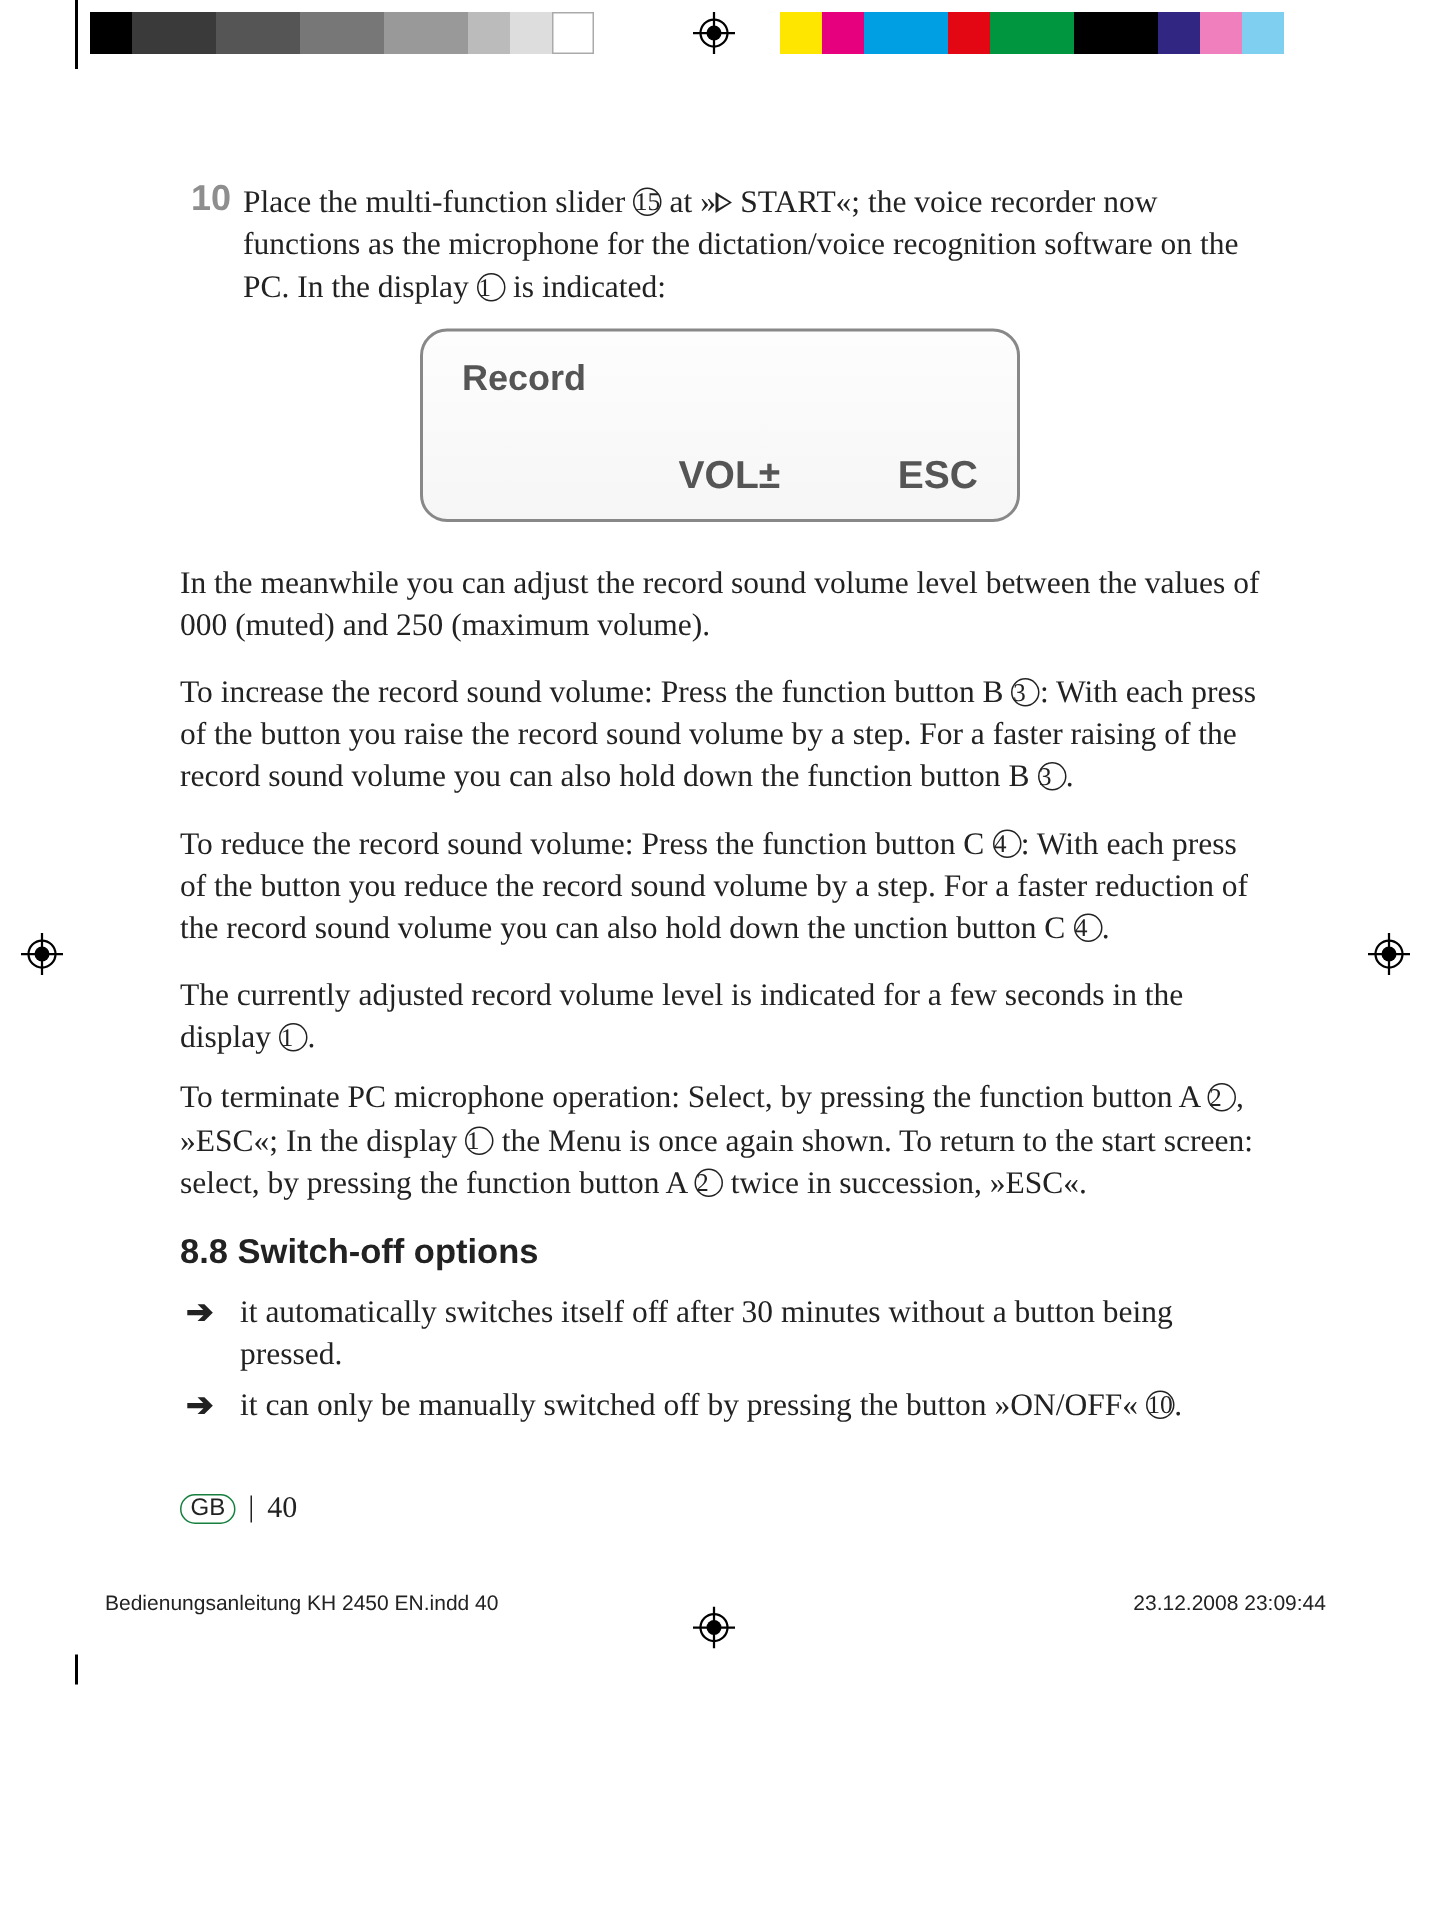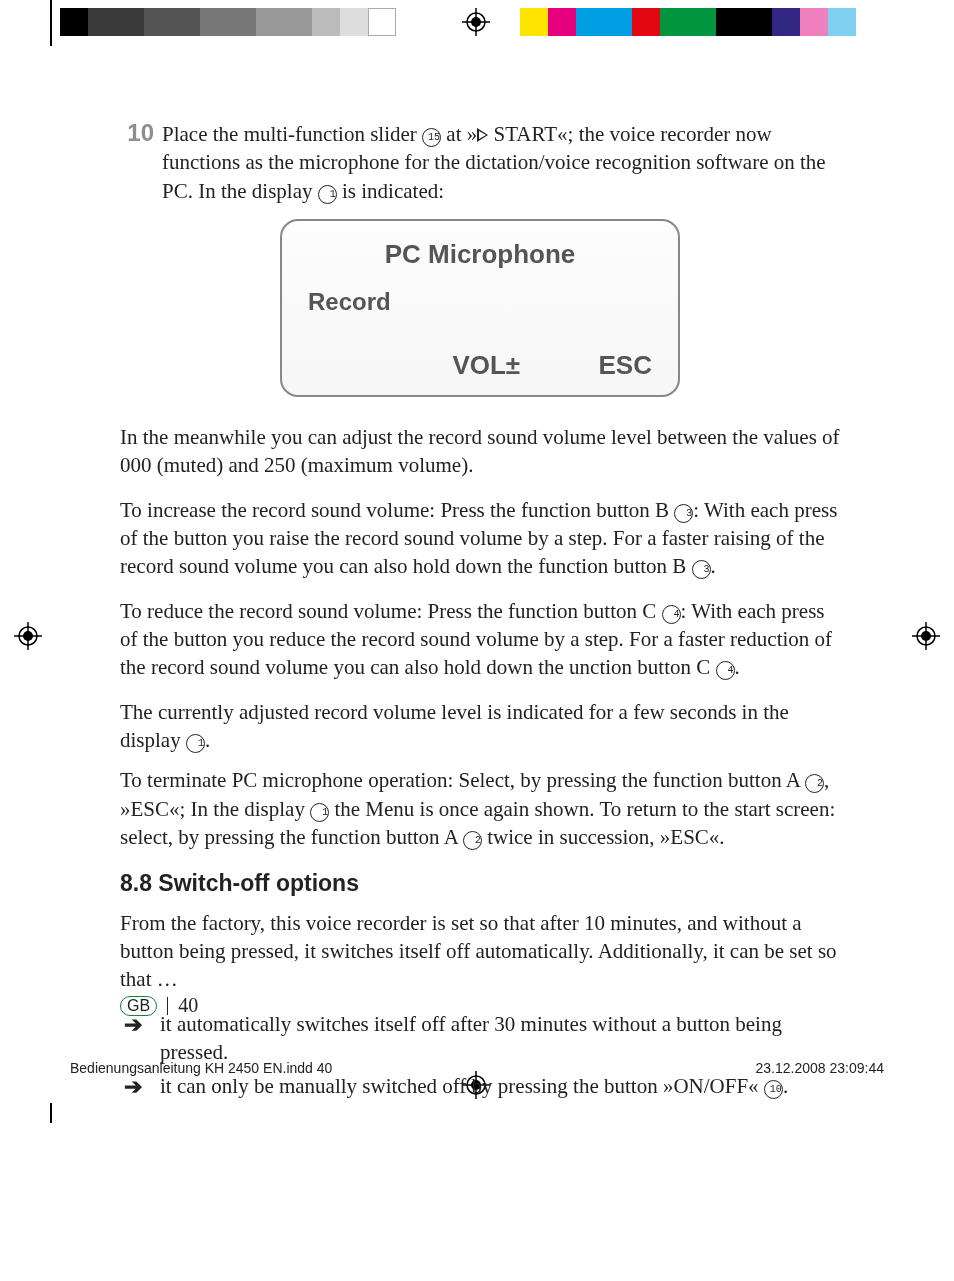--- a/index.html
+++ b/index.html
@@ -15,21 +15,21 @@
   
   .cropline { position: absolute; background: #000; }
 
   
   .content { position: absolute; left: 120px; top: 120px; width: 720px; }
 
   .step { display: flex; margin-bottom: 10px; }
   .stepnum { font-family: "Myriad Pro", "Helvetica Neue", Arial, sans-serif; font-weight: 700; font-size: 24px; color: #8e8e8e; width: 42px; flex: 0 0 42px; text-align: right; padding-right: 8px; line-height: 1.1; }
   .steptext { font-size: 21px; line-height: 1.35; }
 
-  .circnum { display: inline-block; border: 1.2px solid #222; border-radius: 50%; width: 19px; height: 19px; font-size: 10px; line-height: 17px; text-align: right; vertical-align: 1px; font-family: Liberation Mono, monospace; }
+  .circnum { display: inline-block; border: 1.2px solid #222; border-radius: 50%; width: 19px; height: 19px; font-size: 17px; line-height: 17px; text-align: left; vertical-align: 1px; font-family: Liberation Serif, serif; }
 
   .tri { display: inline-block; width: 0; height: 0; border-left: 11px solid #222; border-top: 7px solid transparent; border-bottom: 7px solid transparent; vertical-align: -1px; position: relative; }
   .tri::after { content: ""; position: absolute; left: -9px; top: -4px; width: 0; height: 0; border-left: 7px solid #fff; border-top: 4px solid transparent; border-bottom: 4px solid transparent; }
 
   
   .lcd { width: 400px; margin: 14px auto 26px auto; border: 2px solid #888; border-radius: 18px; padding: 18px 22px 14px 22px; background: linear-gradient(#fdfdfd, #f6f6f6); font-family: "Myriad Pro", "Helvetica Neue", Arial, sans-serif; color: #555; }
   .lcd .mode { text-align: center; font-size: 28px; font-weight: 600; margin-bottom: 14px; }
   .lcd .sub  { text-align: center; font-size: 26px; font-weight: 600; margin-bottom: 18px; }
   .lcd .rec  { text-align: left; font-size: 24px; font-weight: 600; margin-bottom: 34px; padding-left: 4px; }
   .lcd .row  { display: flex; justify-content: space-between; font-size: 26px; font-weight: 700; padding: 0 4px; }
@@ -124,21 +124,20 @@
   <div class="content">
 
     <div class="step">
       <div class="stepnum">10</div>
       <div class="steptext">
         <span>Place the multi-function slider </span><span class="circnum">15</span><span> at »</span><span class="tri"></span><span> START«; the voice recorder now functions as the microphone for the dictation/voice recognition software on the PC. In the display </span><span class="circnum">1</span><span> is indicated:</span>
       </div>
     </div>
 
     <div class="lcd">
-      <div class="sub">PC Microphone</div>
       <div class="rec">Record</div>
       <div class="row">
         <span></span>
         <span class="vol">VOL±</span>
         <span>ESC</span>
       </div>
     </div>
 
     <p class="para">In the meanwhile you can adjust the record sound volume level between the values of 000 (muted) and 250 (maximum volume).</p>
 
@@ -153,21 +152,20 @@
     <p class="para tight">
       <span>The currently adjusted record volume level is indicated for a few seconds in the display </span><span class="circnum">1</span><span>.</span>
     </p>
 
     <p class="para">
       <span>To terminate PC microphone operation: Select, by pressing the function button A </span><span class="circnum">2</span><span>, »ESC«; In the display </span><span class="circnum">1</span><span> the Menu is once again shown. To return to the start screen: select, by pressing the function button A </span><span class="circnum">2</span><span> twice in succession, »ESC«.</span>
     </p>
 
     <h2 class="h2">8.8 Switch-off options</h2>
 
-    <p class="para">From the factory, this voice recorder is set so that after 10 minutes, and without a button being pressed, it switches itself off automatically. Additionally, it can be set so that …</p>
 
     <div class="bullets">
       <div class="bitem">
         <div class="arrow">➔</div>
         <div class="btext">it automatically switches itself off after 30 minutes without a button being pressed.</div>
       </div>
       <div class="bitem">
         <div class="arrow">➔</div>
         <div class="btext">
           <span>it can only be manually switched off by pressing the button »ON/OFF« </span><span class="circnum">10</span><span>.</span>

